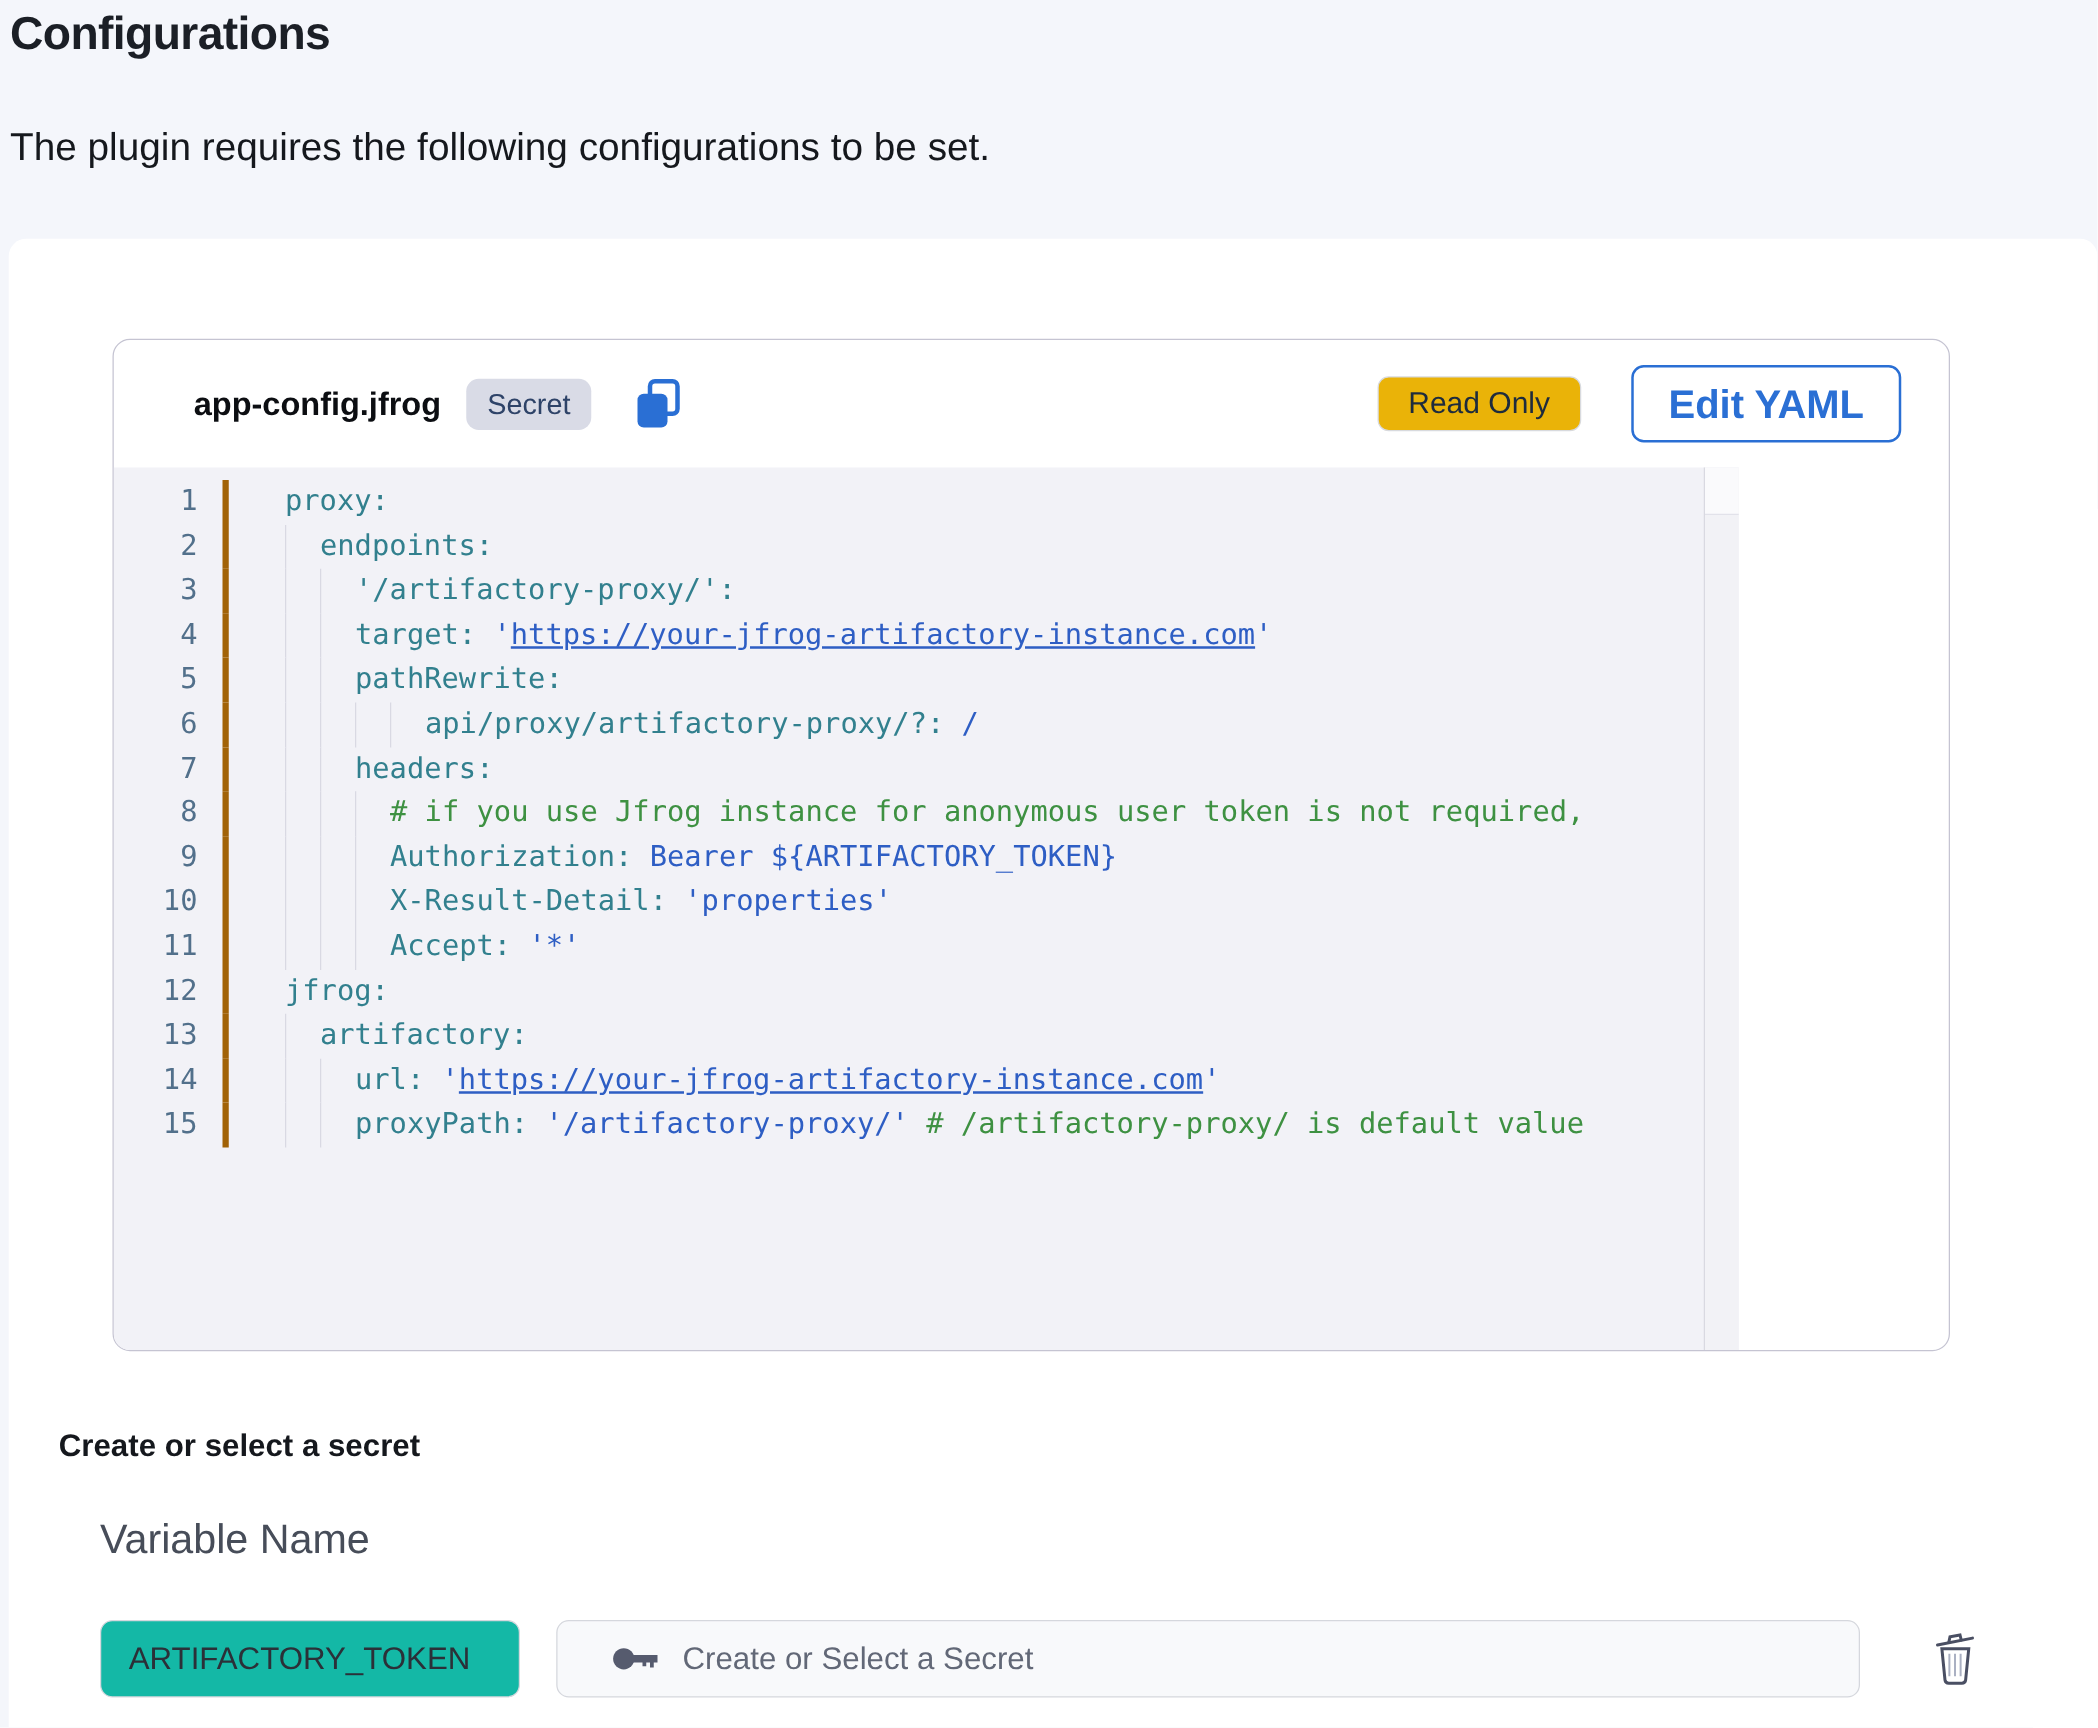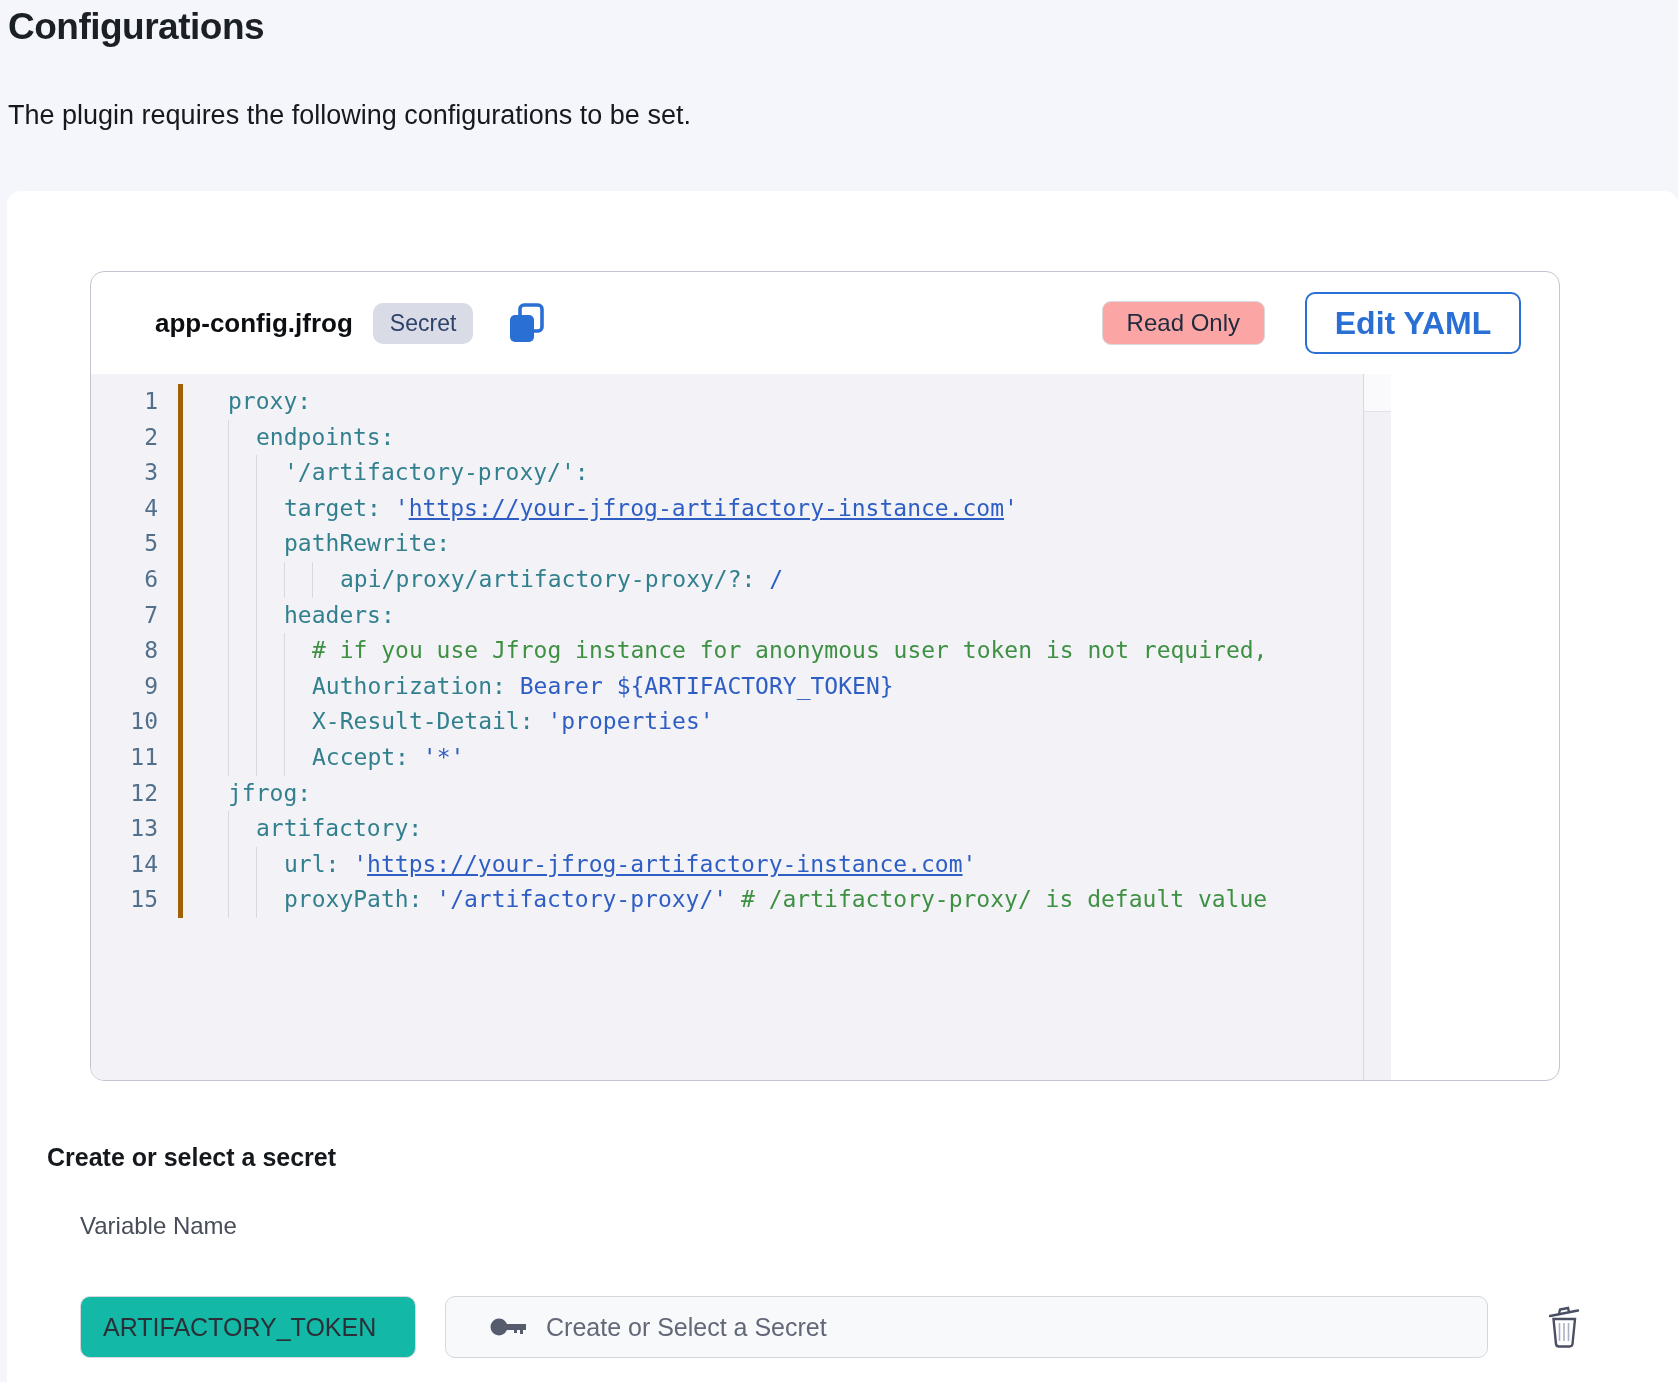--- a/index.html
+++ b/index.html
@@ -10,21 +10,21 @@
     color:#1b1f26;
     position:relative;
   }
 
   .page-title {
     position:absolute; left:8px; top:6px;
     font-size:37px; font-weight:700; letter-spacing:-0.5px; color:#1b1f26;
   }
   .page-subtitle {
     position:absolute; left:8px; top:100px;
-    font-size:27px; color:#15181d;
+    font-size:31px; color:#15181d;
   }
 
   .panel {
     position:absolute; left:7px; top:191px; right:0; bottom:0;
     background:#ffffff; border-radius:14px 14px 0 0;
   }
 
   
   .card {
     position:absolute; left:83px; top:80px; width:1470px; height:810px;
@@ -42,21 +42,21 @@
     background:#d9dbe6; color:#2e4368;
     font-size:23px; padding:7px 17px; border-radius:10px;
   }
   .copy-btn {
     margin-left:34px; width:40px; height:42px;
     background:none; border:none; cursor:pointer; padding:0;
     display:flex; align-items:center; justify-content:center;
   }
   .hdr-right { position:absolute; right:38px; top:0; height:102px; display:flex; align-items:center; gap:40px; }
   .btn-readonly {
-    background:#fca5a5; border:1px solid #d8dade; border-radius:9px;
+    background:#eab308; border:1px solid #d8dade; border-radius:9px;
     font-size:24px; color:#1e2b3d; padding:6px 24px; height:44px;
     font-family:"Liberation Sans", sans-serif; cursor:pointer;
   }
   .btn-edit {
     background:#ffffff; border:2px solid #2a6fd4; border-radius:10px;
     font-size:32px; font-weight:700; color:#2a6fd4;
     width:216px; height:62px;
     font-family:"Liberation Sans", sans-serif; cursor:pointer;
   }
 
@@ -86,21 +86,21 @@
   }
   .vthumb { height:38px; background:#fafafc; border-bottom:1px solid #e2e2ea; }
 
   
   .secret-heading {
     position:absolute; left:40px; top:952px;
     font-size:25px; font-weight:700; color:#15181d;
   }
   .var-label {
     position:absolute; left:73px; top:1021px;
-    font-size:24px; color:#474d59;
+    font-size:33px; color:#474d59;
   }
   .var-input {
     position:absolute; left:73px; top:1105px; width:336px; height:62px;
     border:1px solid #d5d7dd; border-radius:10px; background:#14b8a6;
     font-size:25px; color:#2b3038; padding:0 22px;
     font-family:"Liberation Sans", sans-serif;
   }
   .secret-input {
     position:absolute; left:438px; top:1105px; width:1043px; height:62px;
     border:1px solid #d5d7dd; border-radius:10px; background:#f8f9fb;

